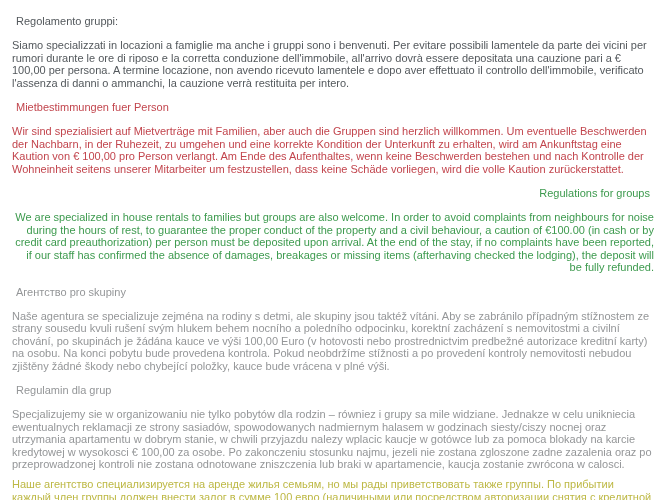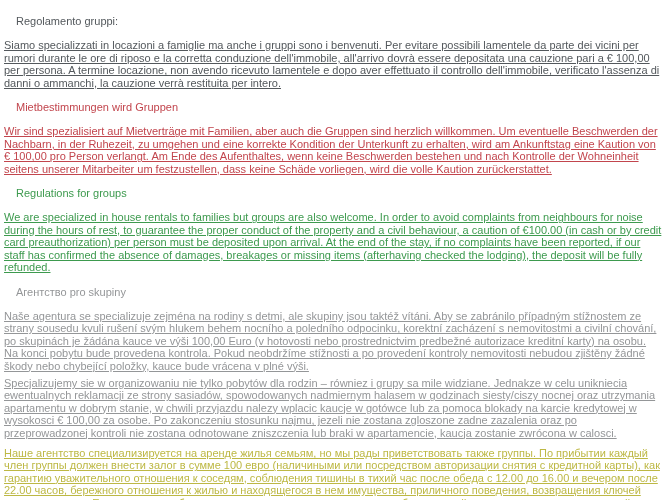--- a/index.html
+++ b/index.html
@@ -20,57 +20,57 @@
   }
   .sec {
     margin: 0 0 5px 0;
   }
   .sec .hd {
     margin: 12px;
     padding: 0;
     font-weight: normal;
   }
   .sec .bd {
-    margin: 0;
+    margin: 8px;
     padding: 0;
-    text-decoration: underline;
   }
   .sec-russian {
     margin-top: 8px;
   }
   .sec-hungarian {
     margin-top: 2px;
   }
 </style>
 </head>
 <body>
 
 <div class="page">
 
   <section class="sec sec-italian" style="color: rgb(83, 88, 92);">
     <div class="hd">Regolamento gruppi:</div>
     <div class="bd">Siamo specializzati in locazioni a famiglie ma anche i gruppi sono i benvenuti. Per evitare possibili lamentele da parte dei vicini per rumori durante le ore di riposo e la corretta conduzione dell'immobile, all'arrivo dovrà essere depositata una cauzione pari a € 100,00 per persona. A termine locazione, non avendo ricevuto lamentele e dopo aver effettuato il controllo dell'immobile, verificato l'assenza di danni o ammanchi, la cauzione verrà restituita per intero.</div>
   </section>
 
   <section class="sec sec-german" style="color: rgb(194, 69, 77);">
-    <div class="hd">Mietbestimmungen wird Gruppen</div>
+    <div class="hd">Mietbestimmungen fuer Person</div>
     <div class="bd">Wir sind spezialisiert auf Mietverträge mit Familien, aber auch die Gruppen sind herzlich willkommen. Um eventuelle Beschwerden der Nachbarn, in der Ruhezeit, zu umgehen und eine korrekte Kondition der Unterkunft zu erhalten, wird am Ankunftstag eine Kaution von € 100,00 pro Person verlangt. Am Ende des Aufenthaltes, wenn keine Beschwerden bestehen und nach Kontrolle der Wohneinheit seitens unserer Mitarbeiter um festzustellen, dass keine Schäde vorliegen, wird die volle Kaution zurückerstattet.</div>
   </section>
 
-  <section class="sec sec-english" style="color: rgb(61, 154, 78);">
+  <section class="sec sec-english" style="color: rgb(61, 154, 78); text-align: right;">
     <div class="hd">Regulations for groups</div>
     <div class="bd">We are specialized in house rentals to families but groups are also welcome. In order to avoid complaints from neighbours for noise during the hours of rest, to guarantee the proper conduct of the property and a civil behaviour, a caution of €100.00 (in cash or by credit card preauthorization) per person must be deposited upon arrival. At the end of the stay, if no complaints have been reported, if our staff has confirmed the absence of damages, breakages or missing items (afterhaving checked the lodging), the deposit will be fully refunded.</div>
   </section>
 
   <section class="sec sec-czech" style="color: rgb(148, 150, 152);">
     <div class="hd">Агентство pro skupiny</div>
     <div class="bd">Naše agentura se specializuje zejména na rodiny s detmi, ale skupiny jsou taktéž vítáni. Aby se zabránilo případným stížnostem ze strany sousedu kvuli rušení svým hlukem behem nocního a poledního odpocinku, korektní zacházení s nemovitostmi a civilní chování, po skupinách je žádána kauce ve výši 100,00 Euro (v hotovosti nebo prostrednictvim predbežné autorizace kreditní karty) na osobu. Na konci pobytu bude provedena kontrola. Pokud neobdržíme stížnosti a po provedení kontroly nemovitosti nebudou zjištěny žádné škody nebo chybející položky, kauce bude vrácena v plné výši.</div>
   </section>
 
   <section class="sec sec-polish" style="color: rgb(148, 150, 152);">
+    <div class="hd">Regulamin dla grup</div>
     <div class="bd">Specjalizujemy sie w organizowaniu nie tylko pobytów dla rodzin – równiez i grupy sa mile widziane. Jednakze w celu unikniecia ewentualnych reklamacji ze strony sasiadów, spowodowanych nadmiernym halasem w godzinach siesty/ciszy nocnej oraz utrzymania apartamentu w dobrym stanie, w chwili przyjazdu nalezy wplacic kaucje w gotówce lub za pomoca blokady na karcie kredytowej w wysokosci € 100,00 za osobe. Po zakonczeniu stosunku najmu, jezeli nie zostana zgloszone zadne zazalenia oraz po przeprowadzonej kontroli nie zostana odnotowane zniszczenia lub braki w apartamencie, kaucja zostanie zwrócona w calosci.</div>
   </section>
 
   <section class="sec sec-russian" style="color: rgb(189, 184, 68);">
     <div class="bd">Наше агентство специализируется на аренде жилья семьям, но мы рады приветствовать также группы. По прибытии каждый член группы должен внести залог в сумме 100 евро (наличиными или посредством авторизации снятия с кредитной карты), как гарантию уважительного отношения к соседям, соблюдения тишины в тихий час после обеда с 12.00 до 16.00 и вечером после 22.00 часов, бережного отношения к жилью и находящегося в нем имущества, приличного поведения, возвращения ключей перед отъездом. Если к концу пребывания группы агентство не получит жалоб от соседей и после проверки жилья не найдет поломок, Агентство вернет залог каждому члену группы.</div>
   </section>
 
   <section class="sec sec-hungarian" style="color: rgb(67, 174, 187);">
     <div class="bd">Specializáltak vagyunk a családok elhelyezésében, de a csoportokat is szívesen fogadjuk. Hogy elkerüljük a szomszédoktól érkezo panaszokat a piheno órákban,személyenként 100,00 € kell letétbe helyezniük. Ha az üdülés végéig nem érkezett panasz és az ellenorzés során mindent rendben találunk, a letétbe helyezett összeget teljes egészében visszatérítjük.</div>
   </section>

